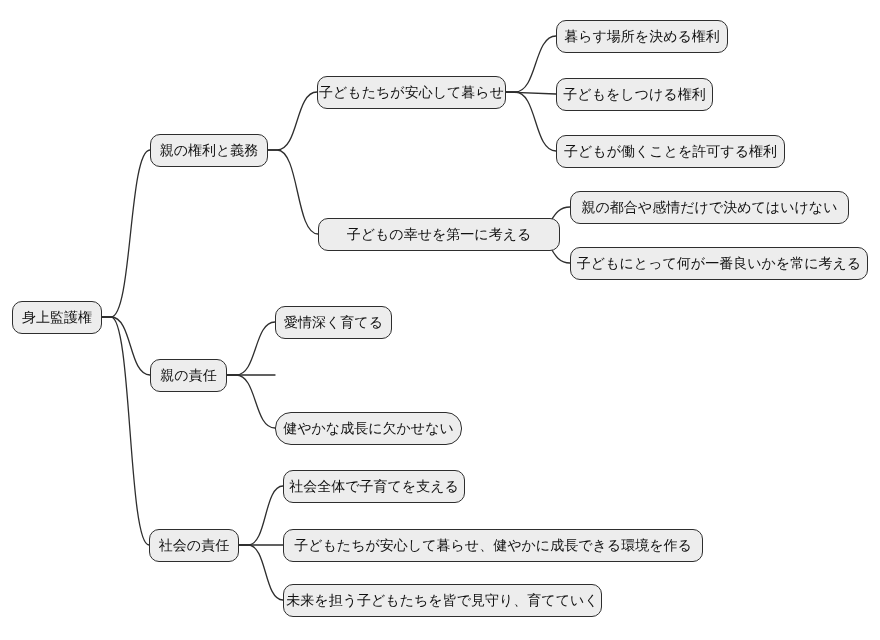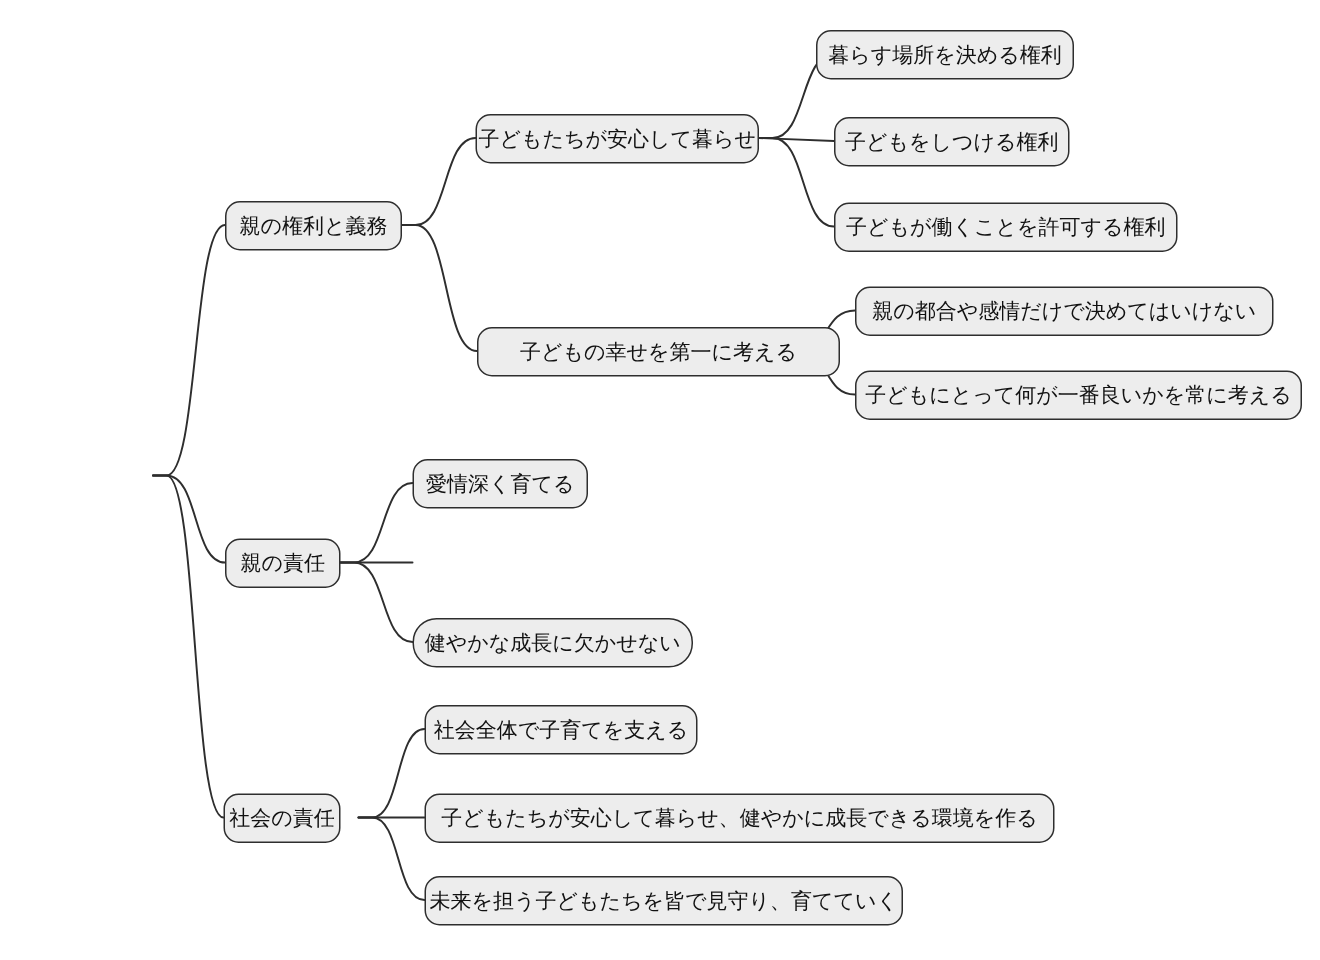--- a/index.html
+++ b/index.html
@@ -61,28 +61,29 @@
       <path d="M 102 317 L 111 317 C 132.45 317 128.55 375 150 375"></path>
       <path d="M 227 375 L 236 375 C 257.45 375 253.55 322 275 322"></path>
       <path d="M 227 375 L 275 375"></path>
       <path d="M 227 375 L 236 375 C 257.45 375 253.55 428 275 428"></path>
       <path d="M 102 317 L 111 317 C 131.9 317 128.1 545 149 545"></path>
       <path d="M 239 545 L 248 545 C 267.25 545 263.75 486 283 486"></path>
       <path d="M 239 545 L 283 545"></path>
       <path d="M 239 545 L 248 545 C 267.25 545 263.75 600 283 600"></path>
     </svg>
 
+<div class="node" style="left: 12px; top: 300.5px; width: 90px;">身上監護権</div>
     <div class="node" style="left: 150px; top: 133.5px; width: 118px;">親の権利と義務</div>
     <div class="node" style="left: 317px; top: 75.5px; width: 189px;">子どもたちが安心して暮らせ</div>
-    <div class="node" style="left: 544px; top: 19.5px; width: 172px;">暮らす場所を決める権利</div>
+    <div class="node" style="left: 556px; top: 19.5px; width: 172px;">暮らす場所を決める権利</div>
     <div class="node" style="left: 556px; top: 77.5px; width: 157px;">子どもをしつける権利</div>
     <div class="node" style="left: 556px; top: 134.5px; width: 229px;">子どもが働くことを許可する権利</div>
     <div class="node" style="left: 318px; top: 217.5px; width: 242px;">子どもの幸せを第一に考える</div>
     <div class="node" style="left: 570px; top: 190.5px; width: 279px;">親の都合や感情だけで決めてはいけない</div>
     <div class="node" style="left: 570px; top: 246.5px; width: 298px;">子どもにとって何が一番良いかを常に考える</div>
     <div class="node" style="left: 150px; top: 358.5px; width: 77px;">親の責任</div>
     <div class="node" style="left: 275px; top: 305.5px; width: 117px;">愛情深く育てる</div>
     <div class="node" style="left: 275px; top: 411.5px; width: 187px; border-radius: 16px;">健やかな成長に欠かせない</div>
-    <div class="node" style="left: 149px; top: 528.5px; width: 78px;">社会の責任</div>
+    <div class="node" style="left: 149px; top: 528.5px; width: 90px;">社会の責任</div>
     <div class="node" style="left: 283px; top: 469.5px; width: 182px;">社会全体で子育てを支える</div>
     <div class="node" style="left: 283px; top: 528.5px; width: 420px;">子どもたちが安心して暮らせ、健やかに成長できる環境を作る</div>
     <div class="node" style="left: 283px; top: 583.5px; width: 319px;">未来を担う子どもたちを皆で見守り、育てていく</div>
   </div>
 
 </body></html>

